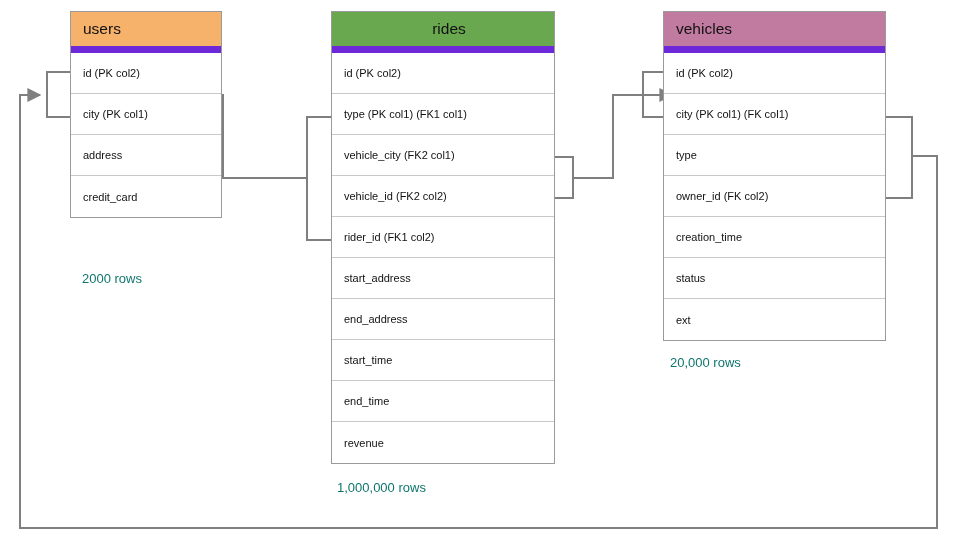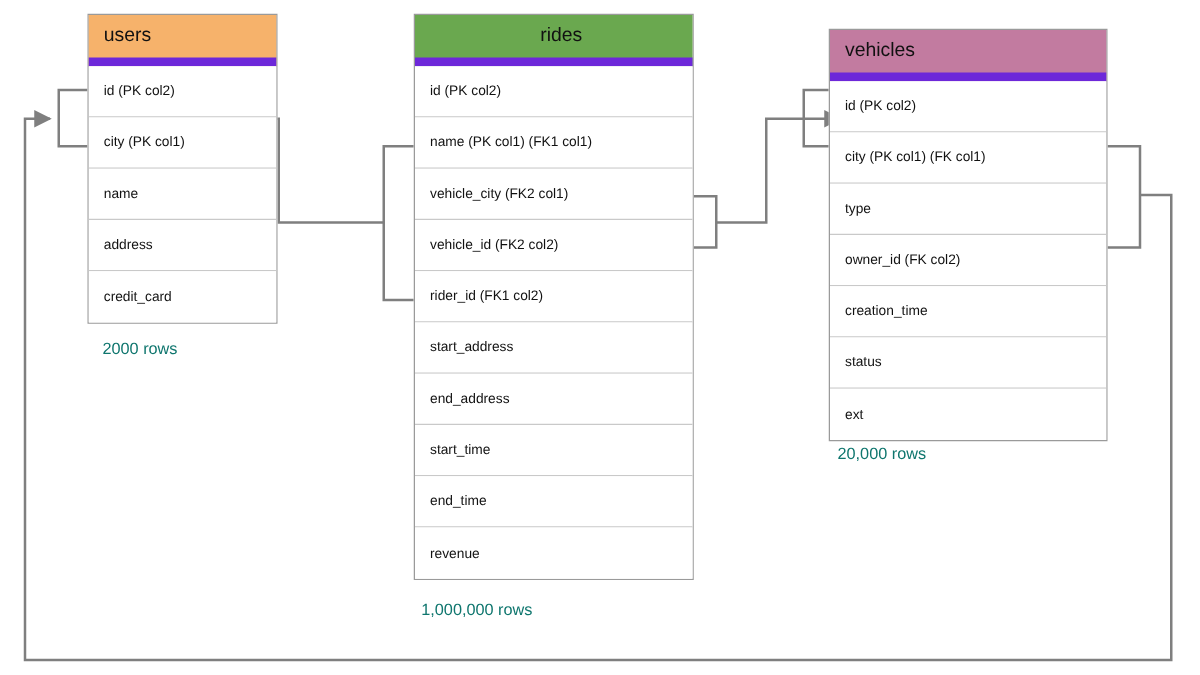--- a/index.html
+++ b/index.html
@@ -93,44 +93,43 @@
       <path marker-end="url(#arrow)" d="M 912 156 L 937 156 L 937 528 L 20 528 L 20 95 L 40 95"></path>
     </g>
   </svg>
 
   <div class="table-box" style="left:70px; top:11px; width:152px;">
     <div class="table-header" style="background:#f6b26b;">
       <span>users</span>
     </div>
     <div class="table-row">id (PK col2)</div>
     <div class="table-row">city (PK col1)</div>
-    <div class="table-row">name</div>
     <div class="table-row">address</div>
     <div class="table-row last">credit_card</div>
   </div>
   <div class="row-count" style="left:82px; top:271px;">2000 rows</div>
 
   <div class="table-box" style="left:331px; top:11px; width:224px;">
     <div class="table-header" style="background:#6aa84f;justify-content:center;">
       <span>rides</span>
     </div>
     <div class="table-row">id (PK col2)</div>
-    <div class="table-row">name (PK col1) (FK1 col1)</div>
+    <div class="table-row">type (PK col1) (FK1 col1)</div>
     <div class="table-row">vehicle_city (FK2 col1)</div>
     <div class="table-row">vehicle_id (FK2 col2)</div>
     <div class="table-row">rider_id (FK1 col2)</div>
     <div class="table-row">start_address</div>
     <div class="table-row">end_address</div>
     <div class="table-row">start_time</div>
     <div class="table-row">end_time</div>
     <div class="table-row last">revenue</div>
   </div>
   <div class="row-count" style="left:337px; top:480px;">1,000,000 rows</div>
 
-  <div class="table-box" style="left:663px; top:23px; width:223px;">
+  <div class="table-box" style="left:663px; top:11px; width:223px;">
     <div class="table-header" style="background:#c27ba0;">
       <span>vehicles</span>
     </div>
     <div class="table-row">id (PK col2)</div>
     <div class="table-row">city (PK col1) (FK col1)</div>
     <div class="table-row">type</div>
     <div class="table-row">owner_id (FK col2)</div>
     <div class="table-row">creation_time</div>
     <div class="table-row">status</div>
     <div class="table-row last">ext</div>

